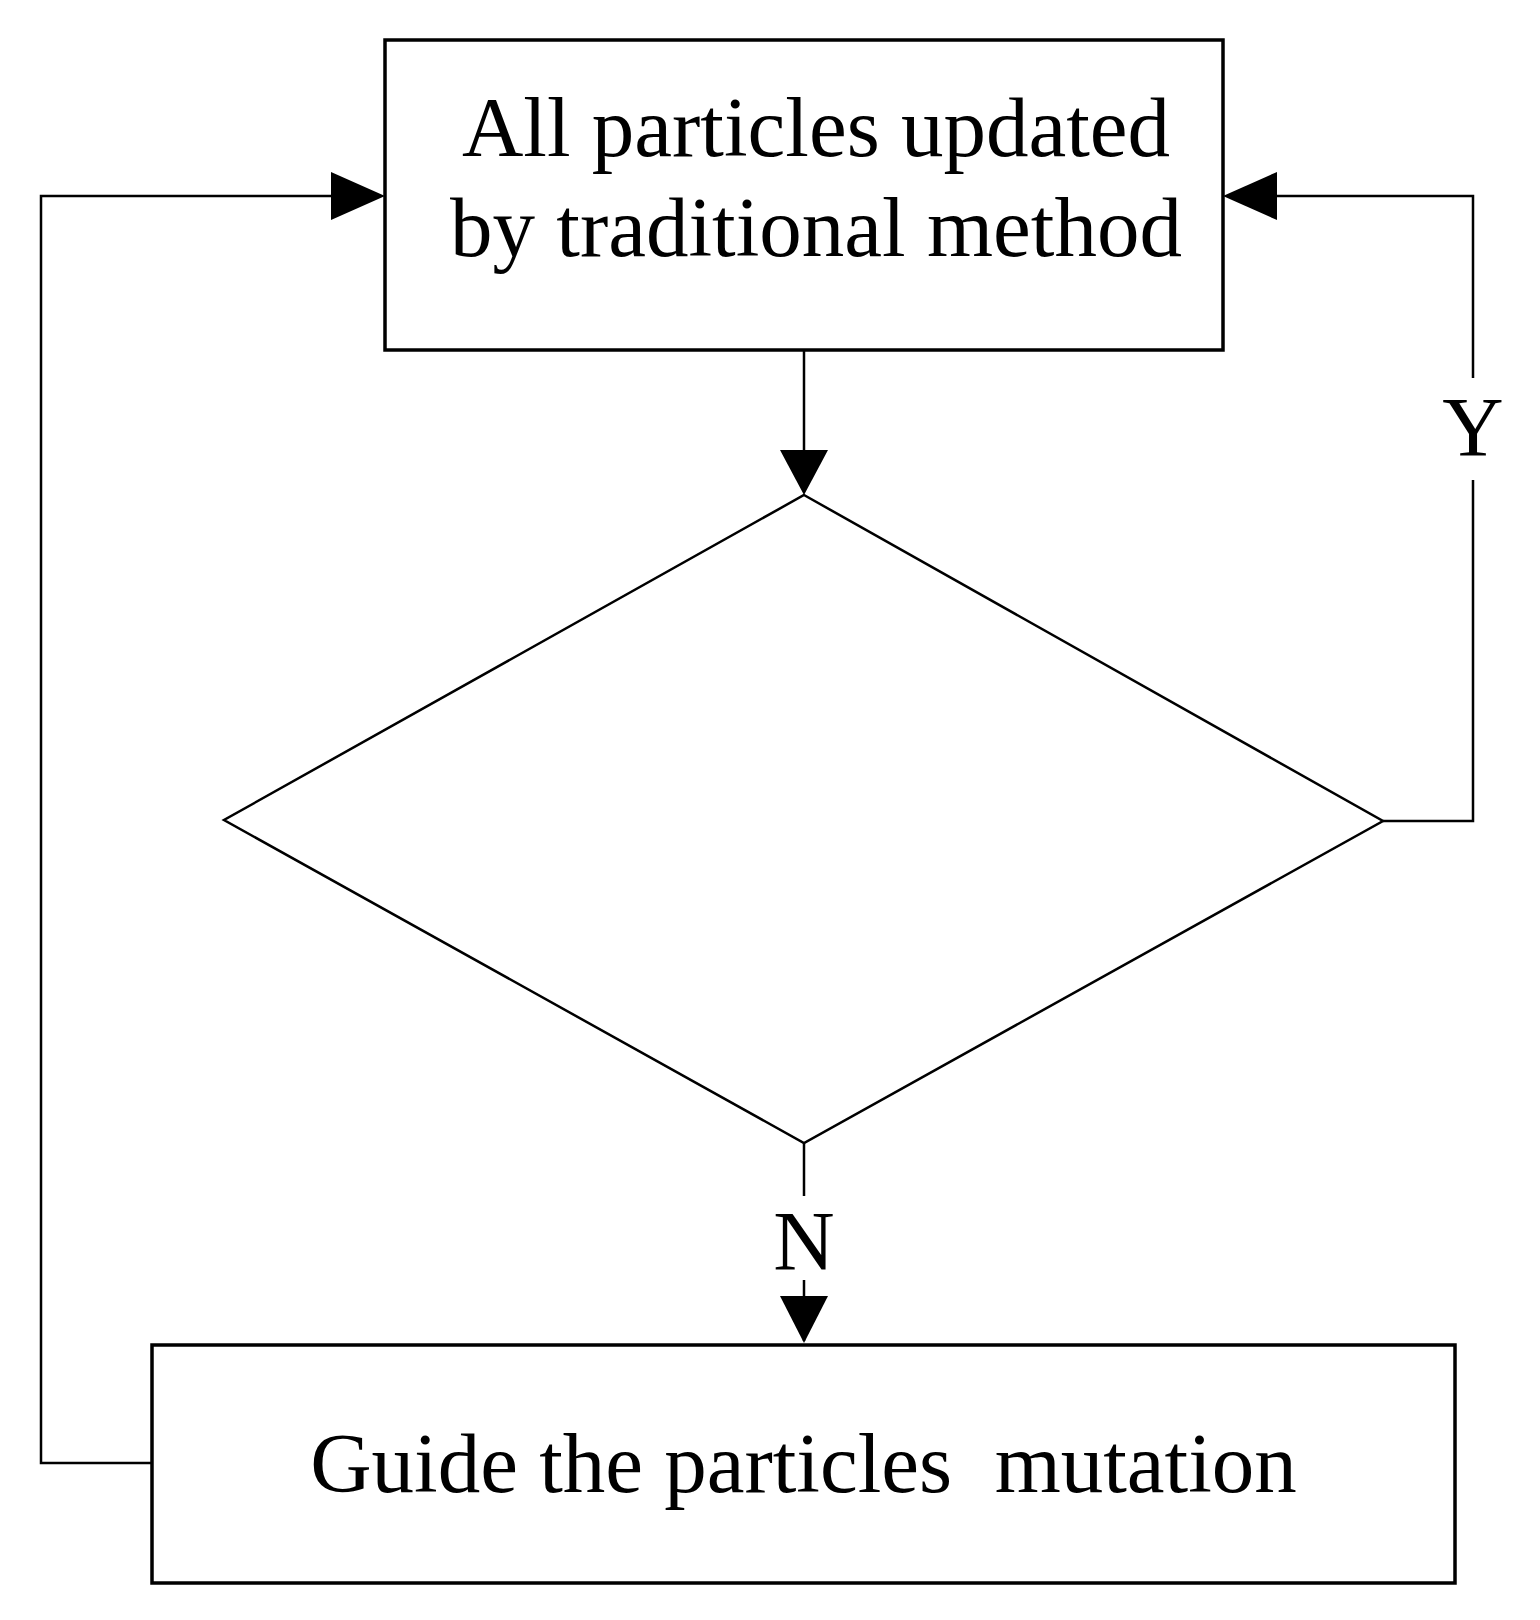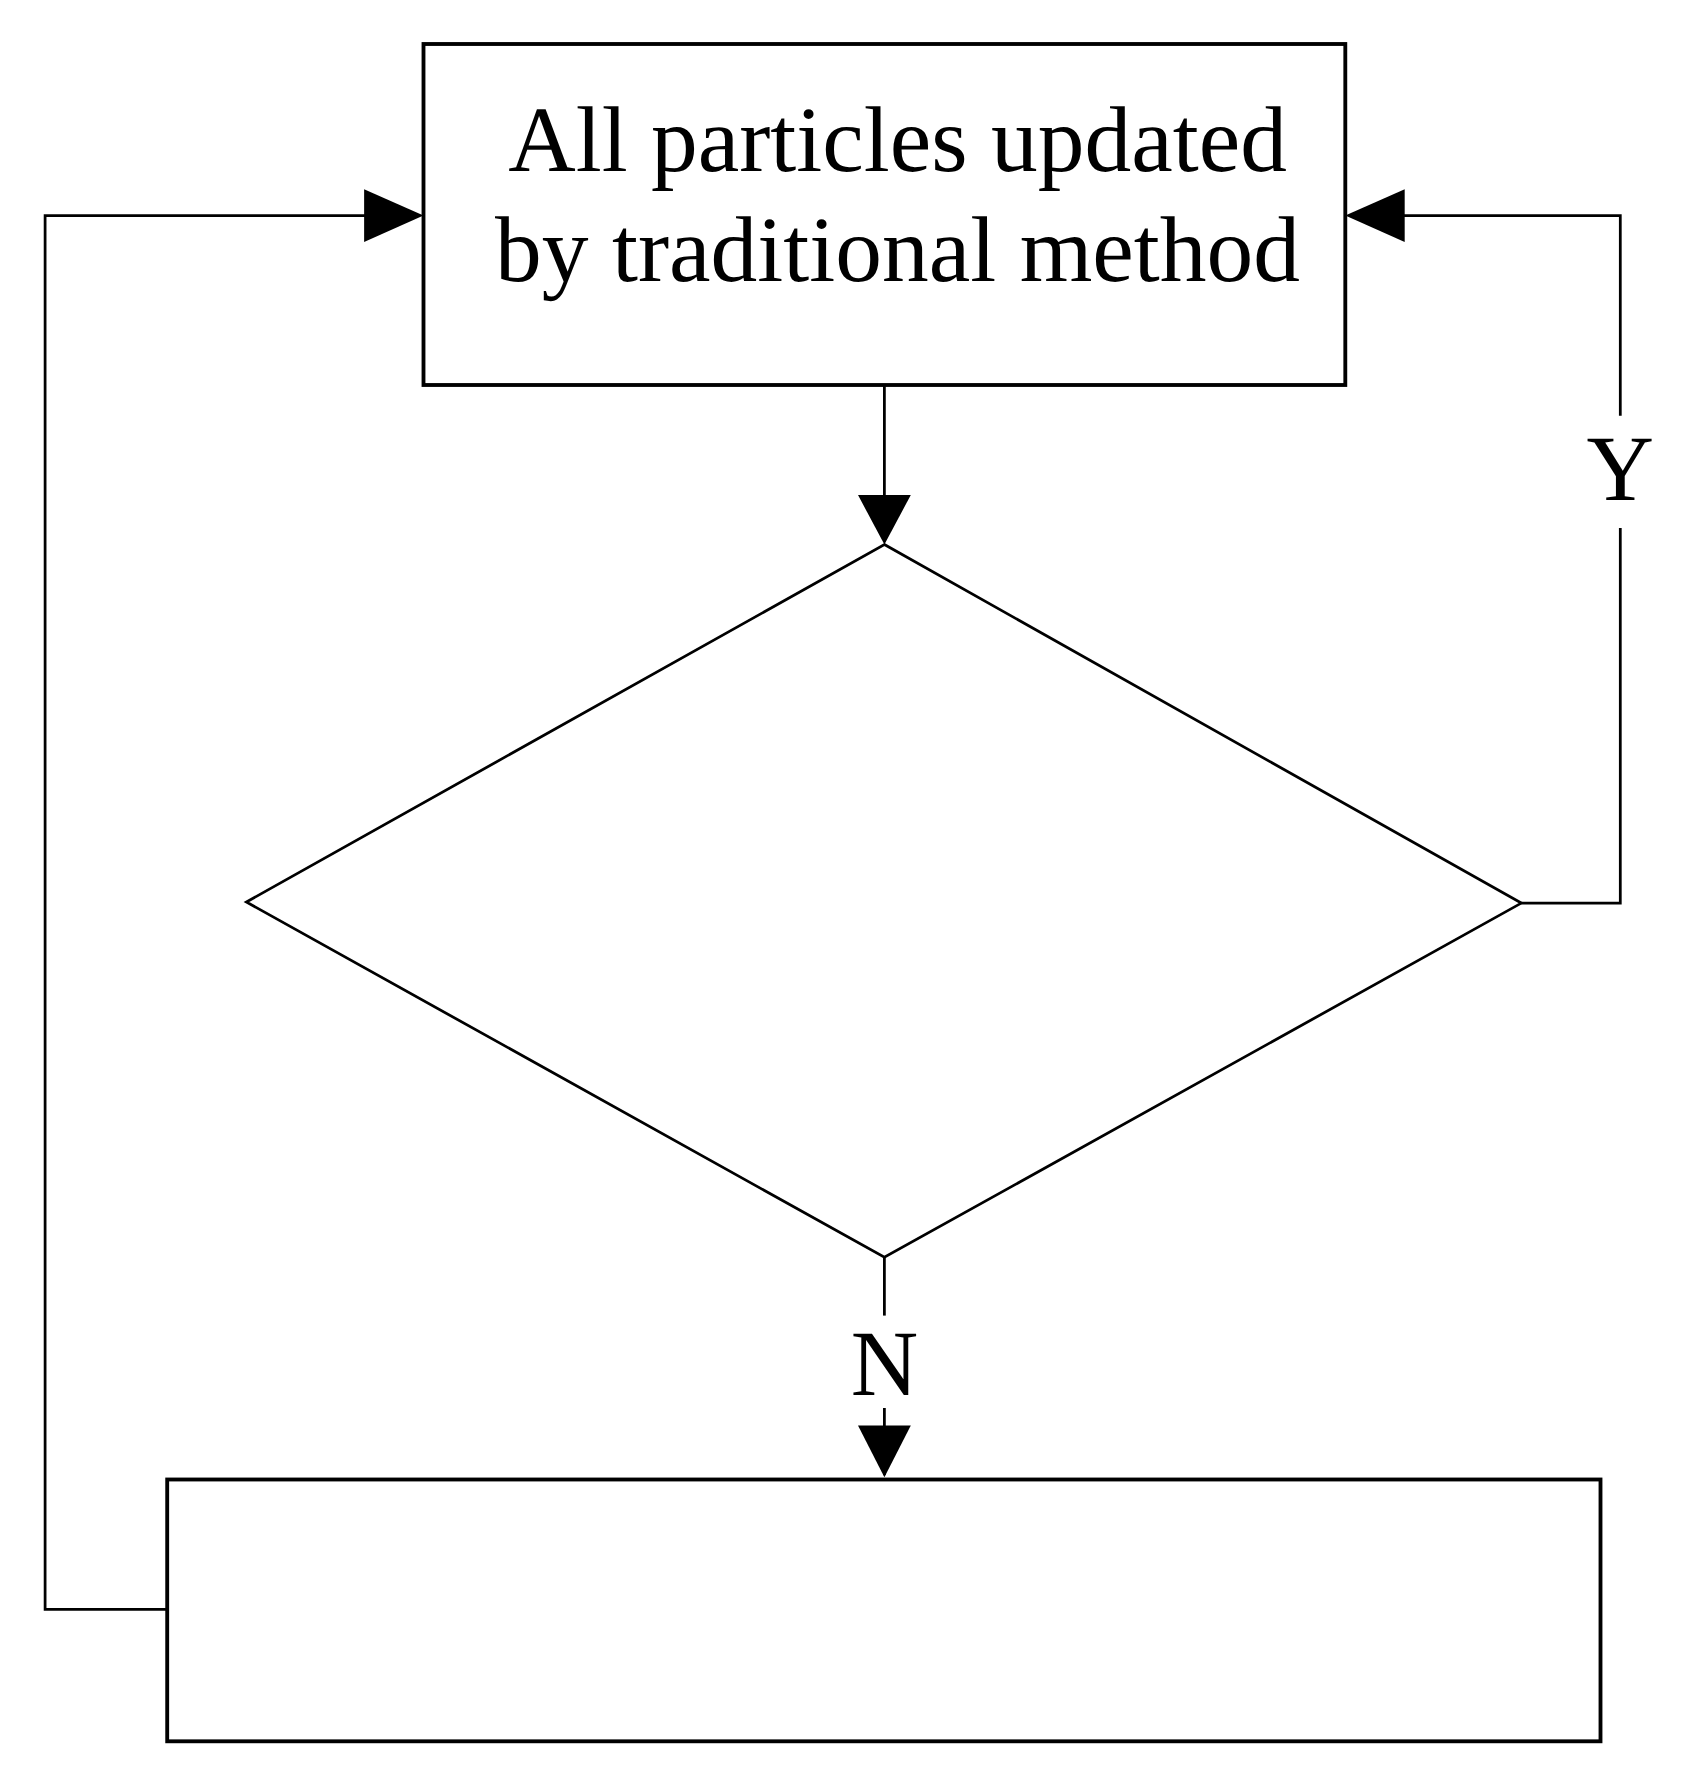--- a/index.html
+++ b/index.html
@@ -79,18 +79,19 @@
 
     <rect class="node-shape box-shape" x="385" y="40" width="838" height="310"></rect>
     <polygon class="node-shape diamond-shape" points="804,495 1383,821 804,1143 224,820"></polygon>
     <rect class="node-shape box-shape" x="152" y="1345" width="1303" height="238"></rect>
   </svg>
 
   <div class="label" style="left:385px; top:40px; width:838px; height:275px;padding-left:12px;">All particles updated
 by traditional method</div>
 
 
+  <div class="label" style="left:152px; top:1345px; width:1303px; height:238px;">Guide the particles  mutation</div>
 
   <div class="float-label" style="left:1473px; top:427px;">Y</div>
 
   <div class="float-label" style="left:804px; top:1241px;">N</div>
 
 </div>
 
 </body></html>

